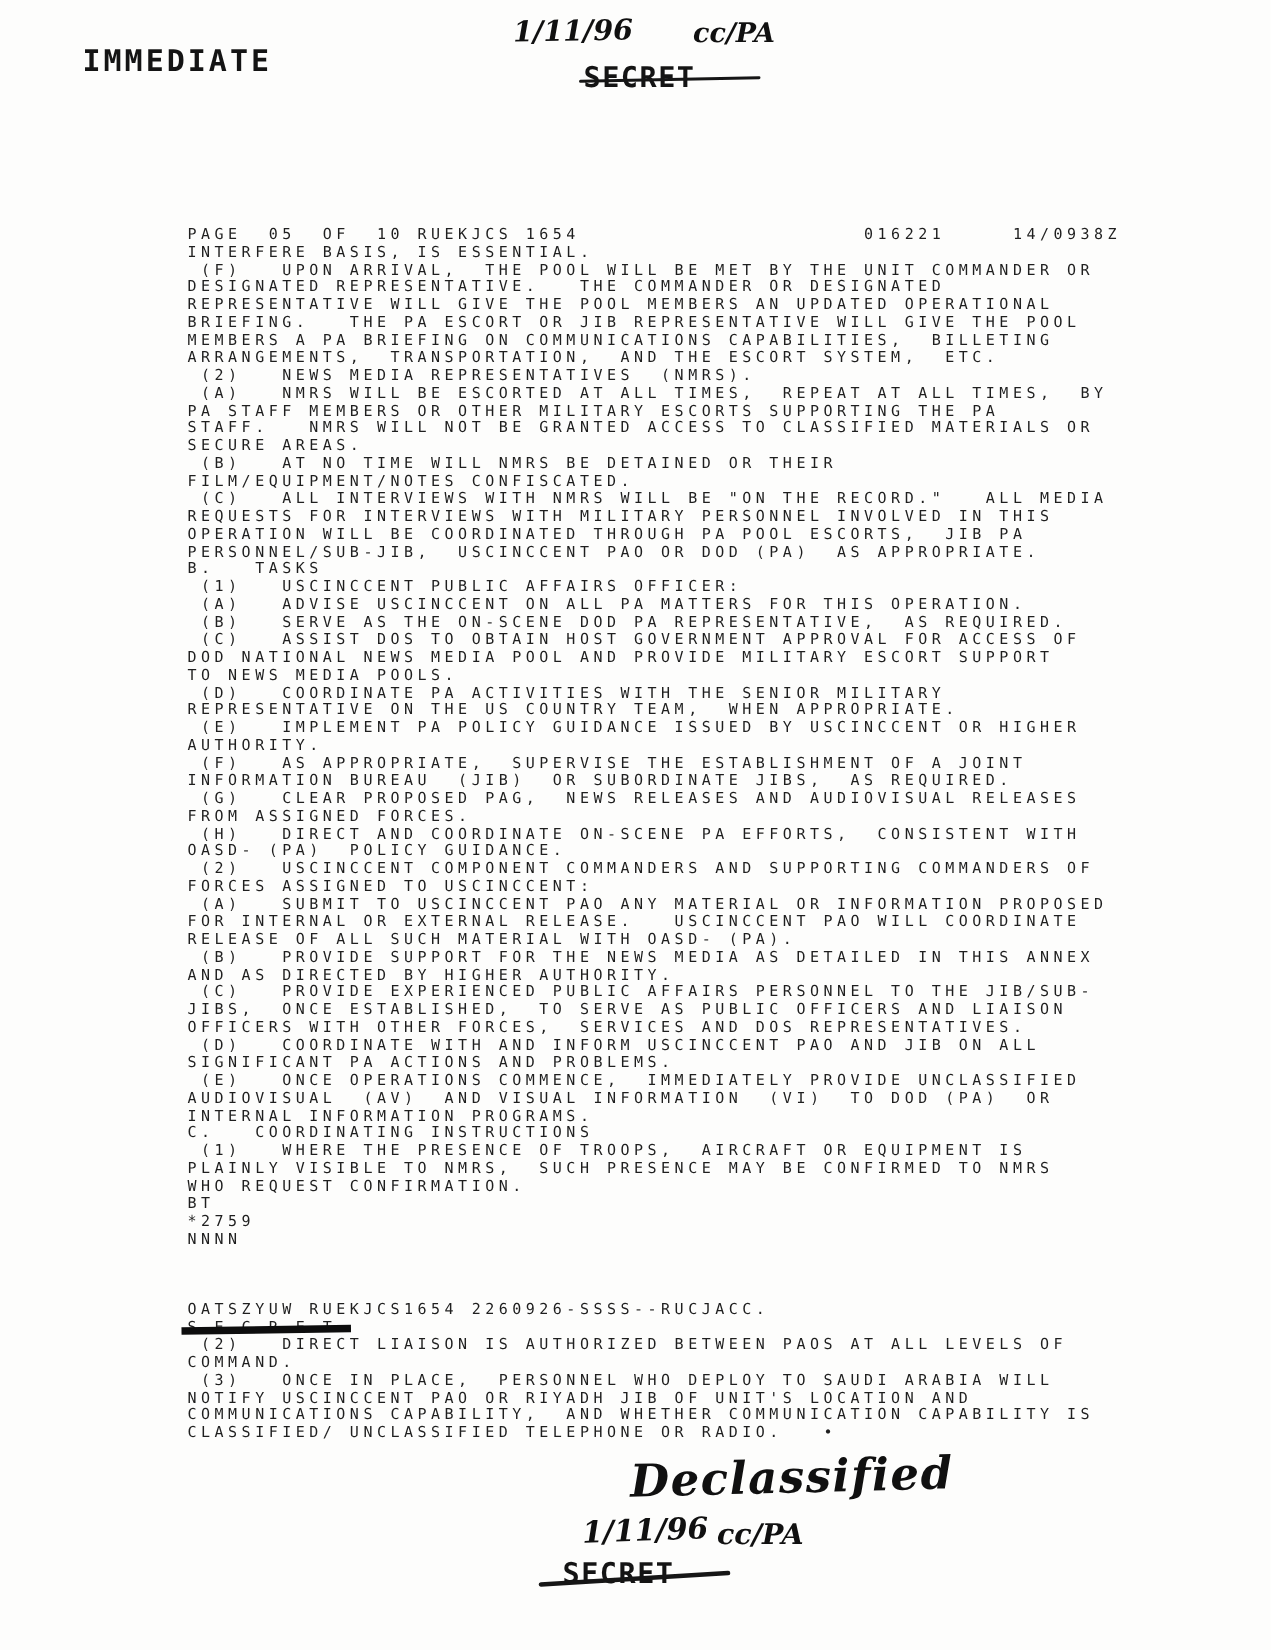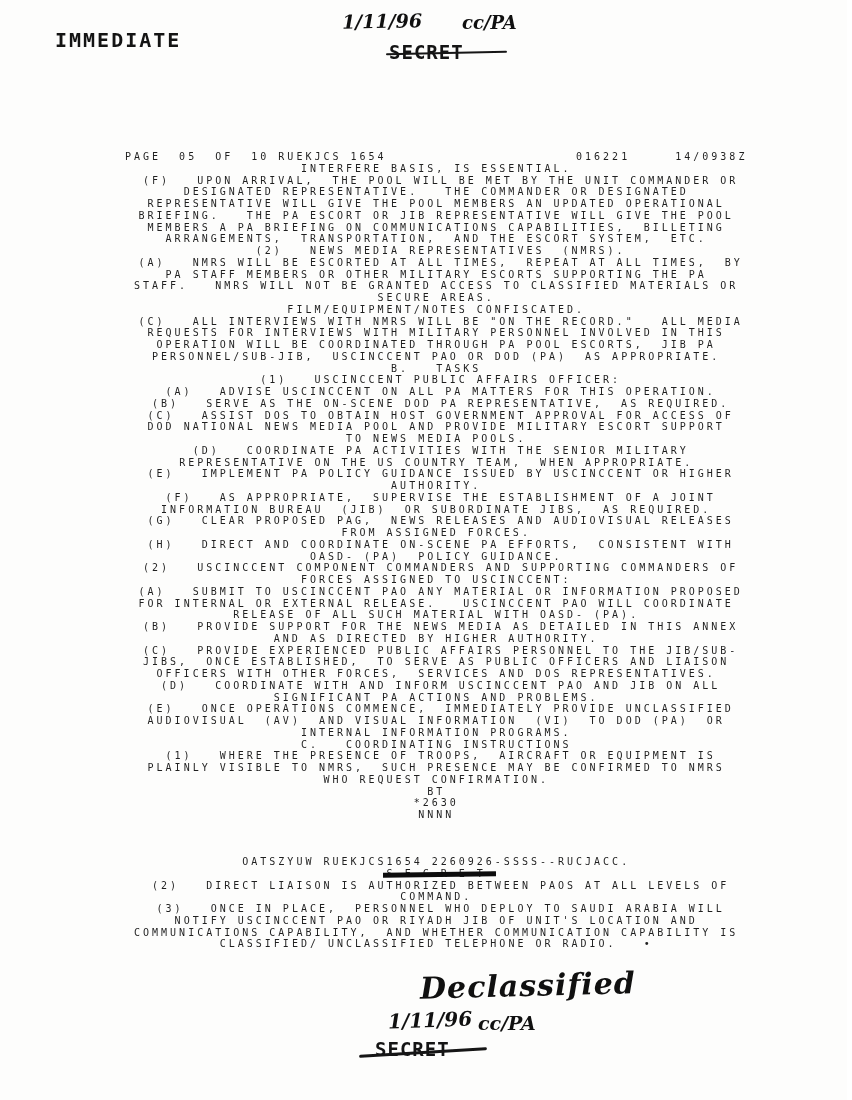--- a/index.html
+++ b/index.html
@@ -64,21 +64,20 @@
   }
   .hw-bottom-date{left:388px;top:1008px;font-size:20px;transform:rotate(-2deg);}
   .hw-bottom-initials{left:478px;top:1012px;font-size:19px;}
   .body-text{
     position:absolute;
     left:125px;top:151px;
     font-family:"DejaVu Sans Mono", monospace;
     font-size:10px;
     letter-spacing:3px;
     color:#1f1f1f;
-    text-align:center;
   }
   .line{
     height:11.75px;
     line-height:11.75px;
     white-space:pre;
   }
   .line .redacted-text{
     position:relative;
     display:inline-block;
     font-weight:normal;
@@ -114,20 +113,21 @@
       <div class="line">DESIGNATED REPRESENTATIVE.   THE COMMANDER OR DESIGNATED</div>
       <div class="line">REPRESENTATIVE WILL GIVE THE POOL MEMBERS AN UPDATED OPERATIONAL</div>
       <div class="line">BRIEFING.   THE PA ESCORT OR JIB REPRESENTATIVE WILL GIVE THE POOL</div>
       <div class="line">MEMBERS A PA BRIEFING ON COMMUNICATIONS CAPABILITIES,  BILLETING</div>
       <div class="line">ARRANGEMENTS,  TRANSPORTATION,  AND THE ESCORT SYSTEM,  ETC.</div>
       <div class="line"> (2)   NEWS MEDIA REPRESENTATIVES  (NMRS).</div>
       <div class="line"> (A)   NMRS WILL BE ESCORTED AT ALL TIMES,  REPEAT AT ALL TIMES,  BY</div>
       <div class="line">PA STAFF MEMBERS OR OTHER MILITARY ESCORTS SUPPORTING THE PA</div>
       <div class="line">STAFF.   NMRS WILL NOT BE GRANTED ACCESS TO CLASSIFIED MATERIALS OR</div>
       <div class="line">SECURE AREAS.</div>
+      <div class="line"> (B)   AT NO TIME WILL NMRS BE DETAINED OR THEIR</div>
       <div class="line">FILM/EQUIPMENT/NOTES CONFISCATED.</div>
       <div class="line"> (C)   ALL INTERVIEWS WITH NMRS WILL BE "ON THE RECORD."   ALL MEDIA</div>
       <div class="line">REQUESTS FOR INTERVIEWS WITH MILITARY PERSONNEL INVOLVED IN THIS</div>
       <div class="line">OPERATION WILL BE COORDINATED THROUGH PA POOL ESCORTS,  JIB PA</div>
       <div class="line">PERSONNEL/SUB-JIB,  USCINCCENT PAO OR DOD (PA)  AS APPROPRIATE.</div>
       <div class="line">B.   TASKS</div>
       <div class="line"> (1)   USCINCCENT PUBLIC AFFAIRS OFFICER:</div>
       <div class="line"> (A)   ADVISE USCINCCENT ON ALL PA MATTERS FOR THIS OPERATION.</div>
       <div class="line"> (B)   SERVE AS THE ON-SCENE DOD PA REPRESENTATIVE,  AS REQUIRED.</div>
       <div class="line"> (C)   ASSIST DOS TO OBTAIN HOST GOVERNMENT APPROVAL FOR ACCESS OF</div>
@@ -156,21 +156,21 @@
       <div class="line"> (D)   COORDINATE WITH AND INFORM USCINCCENT PAO AND JIB ON ALL</div>
       <div class="line">SIGNIFICANT PA ACTIONS AND PROBLEMS.</div>
       <div class="line"> (E)   ONCE OPERATIONS COMMENCE,  IMMEDIATELY PROVIDE UNCLASSIFIED</div>
       <div class="line">AUDIOVISUAL  (AV)  AND VISUAL INFORMATION  (VI)  TO DOD (PA)  OR</div>
       <div class="line">INTERNAL INFORMATION PROGRAMS.</div>
       <div class="line">C.   COORDINATING INSTRUCTIONS</div>
       <div class="line"> (1)   WHERE THE PRESENCE OF TROOPS,  AIRCRAFT OR EQUIPMENT IS</div>
       <div class="line">PLAINLY VISIBLE TO NMRS,  SUCH PRESENCE MAY BE CONFIRMED TO NMRS</div>
       <div class="line">WHO REQUEST CONFIRMATION.</div>
       <div class="line">BT</div>
-      <div class="line">*2630</div>
+      <div class="line">*2759</div>
       <div class="line">NNNN</div>
       <div class="line">&nbsp;</div>
       <div class="line">&nbsp;</div>
       <div class="line">&nbsp;</div>
       <div class="line">OATSZYUW RUEKJCS1654 2260926-SSSS--RUCJACC.</div>
       <div class="line"><span class="redacted-text">S E C R E T</span></div>
       <div class="line"> (2)   DIRECT LIAISON IS AUTHORIZED BETWEEN PAOS AT ALL LEVELS OF</div>
       <div class="line">COMMAND.</div>
       <div class="line"> (3)   ONCE IN PLACE,  PERSONNEL WHO DEPLOY TO SAUDI ARABIA WILL</div>
       <div class="line">NOTIFY USCINCCENT PAO OR RIYADH JIB OF UNIT'S LOCATION AND</div>

